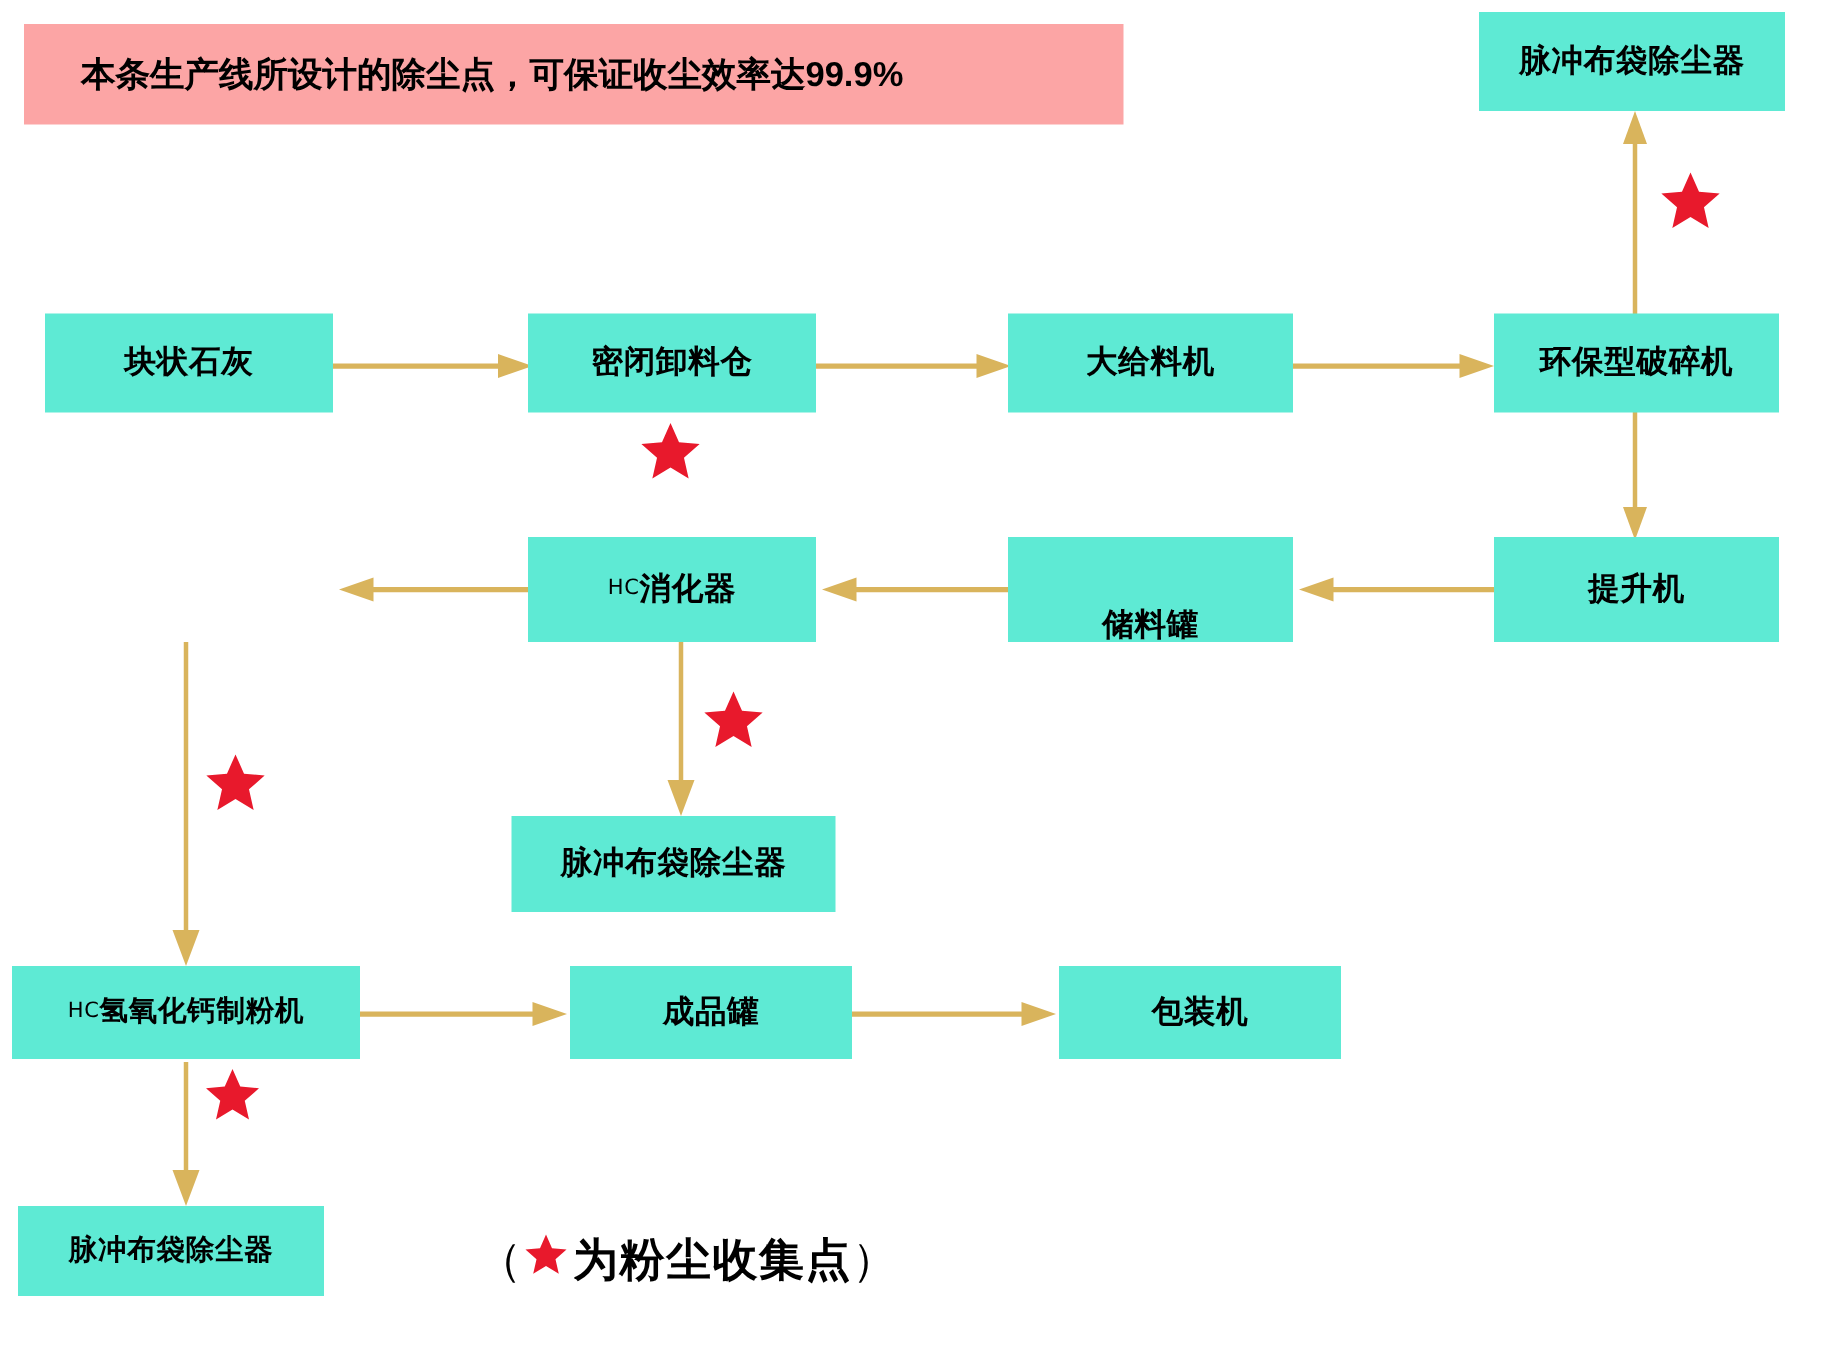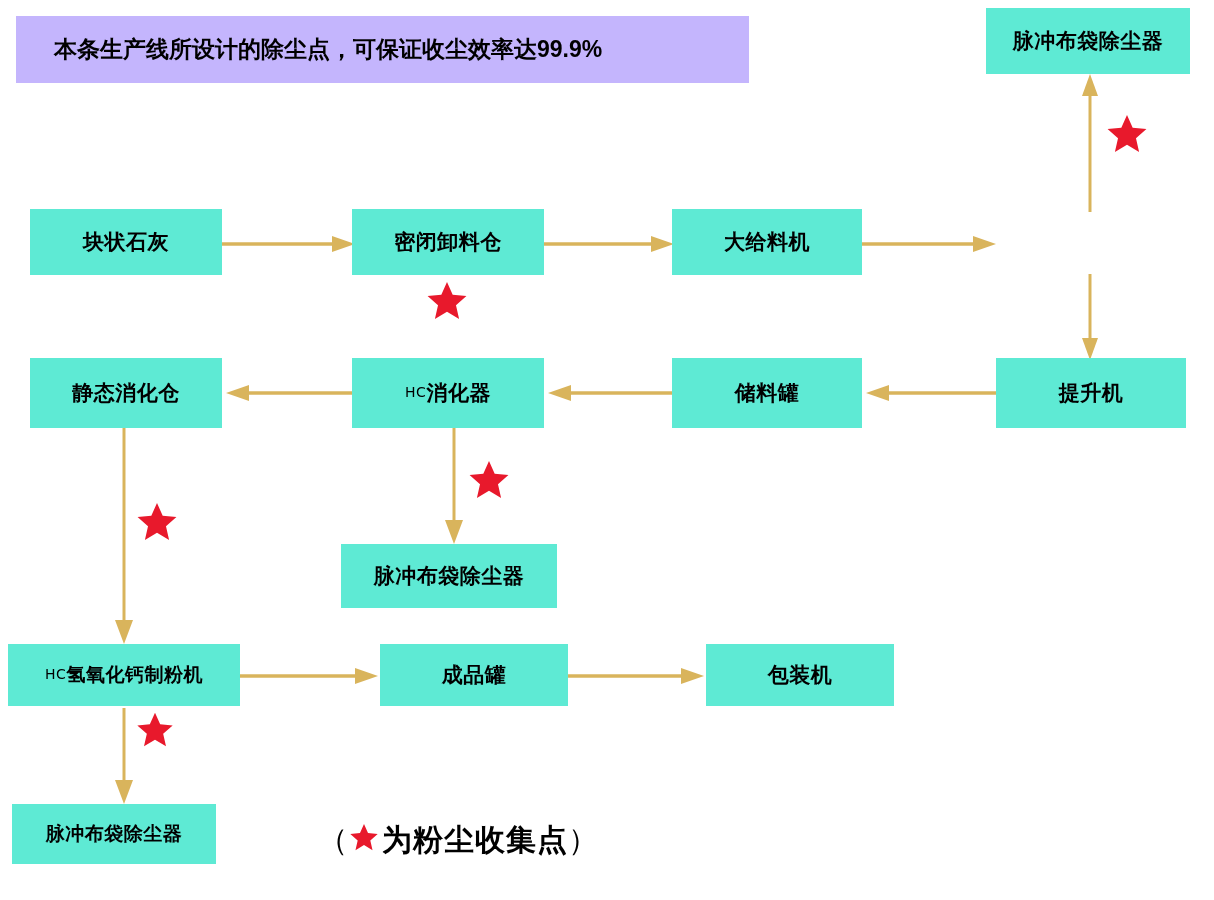--- a/index.html
+++ b/index.html
@@ -42,21 +42,21 @@
     letter-spacing: 0.5px;
   }
 
   
   #banner {
     position: absolute;
     left: 16px;
     top: 16px;
     width: 733px;
     height: 67px;
-    background: #c4b5fd;
+    background: #fca5a5;
     display: flex;
     align-items: center;
     box-sizing: border-box;
     padding-left: 38px;
   }
   #banner .btext {
     font-size: 23px;
     font-weight: 700;
     color: #000;
     white-space: nowrap;
@@ -199,31 +199,31 @@
   </div>
 
   <div class="node" style="left:352px; top:209px; width:192px; height:66px;">
     <span class="lbl">密闭卸料仓</span>
   </div>
 
   <div class="node" style="left:672px; top:209px; width:190px; height:66px;">
     <span class="lbl">大给料机</span>
   </div>
 
-
-  <div class="node" style="left:30px; top:358px; width:192px; height:70px;">
-    <span class="lbl">静态消化仓</span>
-  </div>
+  <div class="node" style="left:996px; top:209px; width:190px; height:66px;">
+    <span class="lbl">环保型破碎机</span>
+  </div>
+
 
   <div class="node hc" style="left:352px; top:358px; width:192px; height:70px;">
     <span class="hcpre">HC</span>
       <span class="lbl">消化器</span>
   </div>
 
-  <div class="node" style="left:672px; top:358px; width:190px; height:70px;">
+  <div class="node" style="left:672px; top:358px; width:190px; height:70px;align-items:flex-end;">
     <span class="lbl">储料罐</span>
   </div>
 
   <div class="node" style="left:996px; top:358px; width:190px; height:70px;">
     <span class="lbl">提升机</span>
   </div>
 
   <div class="node" style="left:341px; top:544px; width:216px; height:64px;">
     <span class="lbl">脉冲布袋除尘器</span>
   </div>

